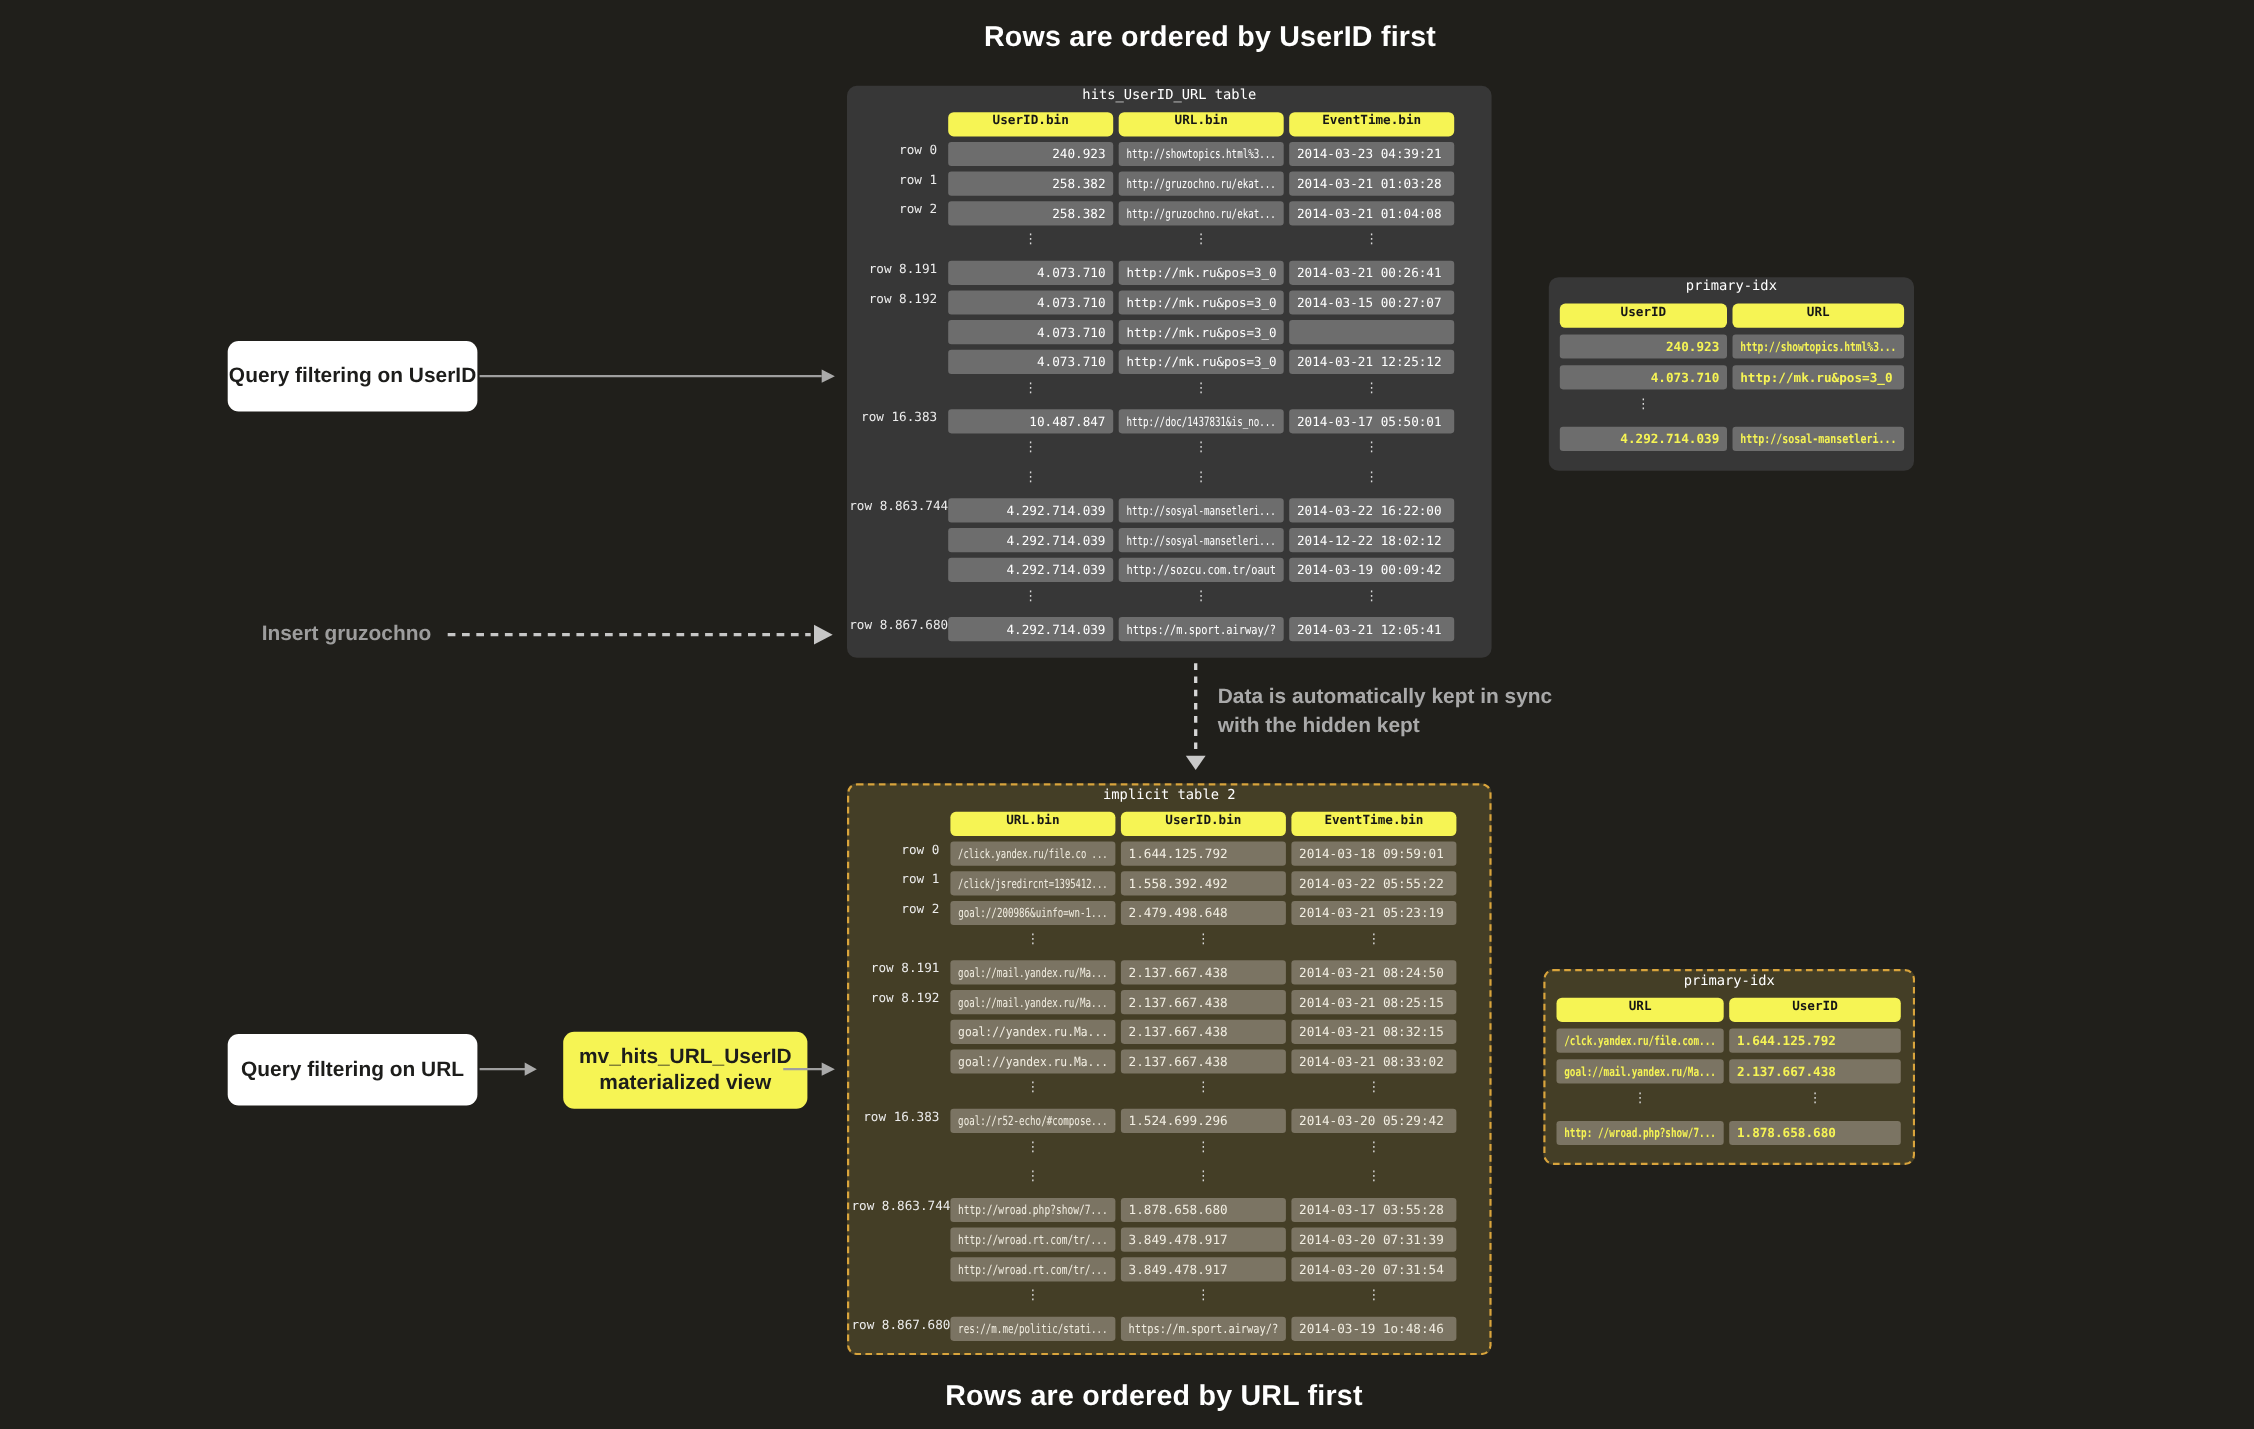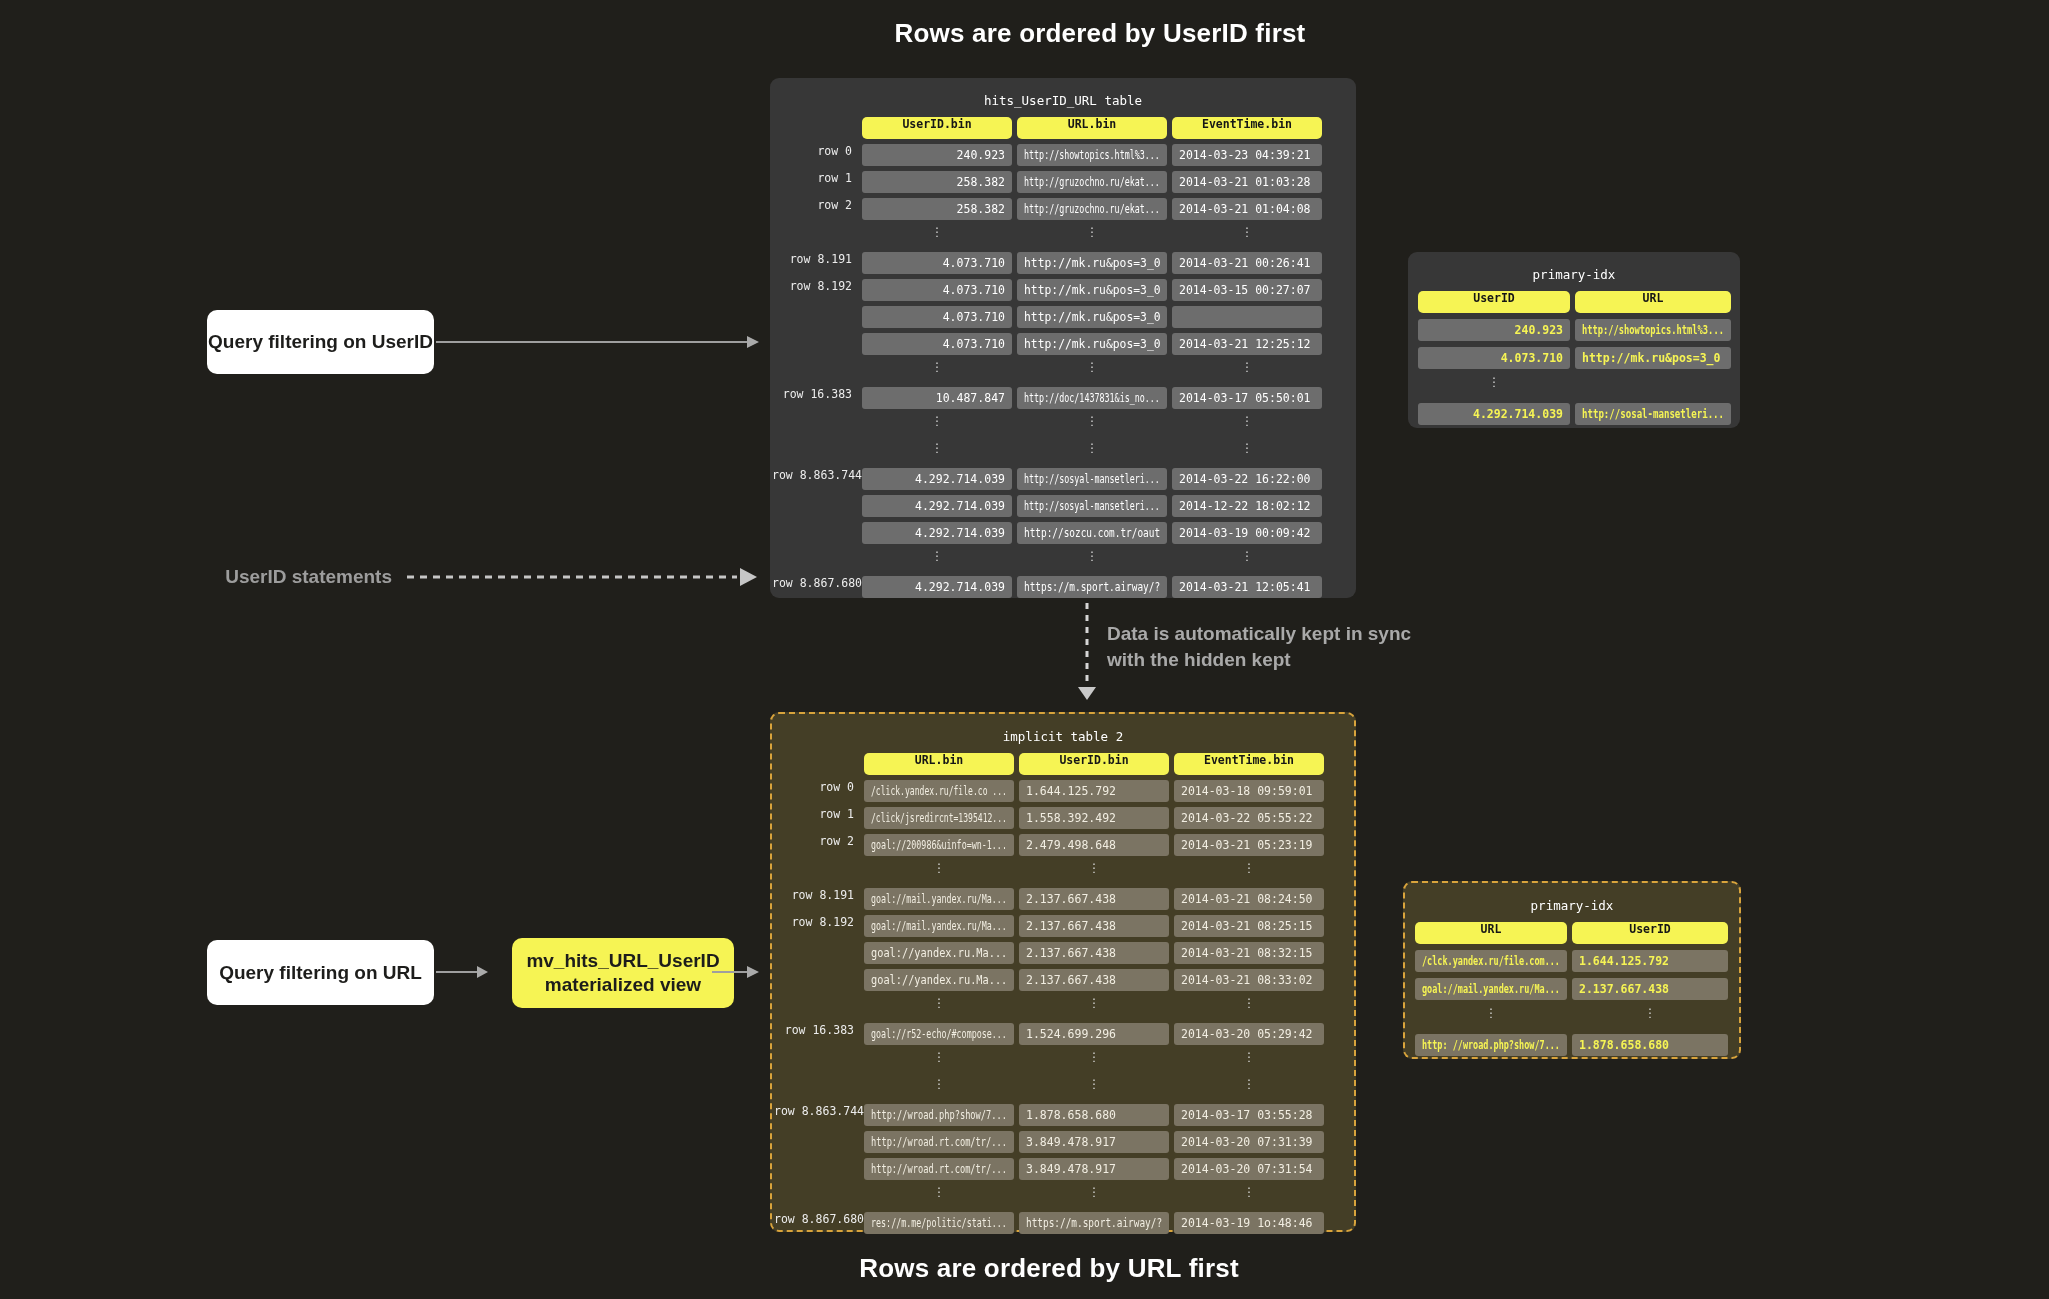--- a/index.html
+++ b/index.html
@@ -20,21 +20,21 @@
   .big-title{position:absolute;text-align:center;color:#ffffff;font-size:26px;font-weight:700;
              letter-spacing:.2px;}
   #title-top{left:600px;top:18px;width:1000px;}
   #title-bottom{left:549px;top:1253px;width:1000px;}
 
   
   .tbl{position:absolute;box-sizing:border-box;border-radius:9px;}
   .tbl.dark{background:var(--panel-dark,#373737);}
   .tbl.olive{background:var(--panel-olive,#443e26);border:2px dashed var(--dashed-border,#d9a43c);}
   .tbl-title{text-align:center;font:12.5px "DejaVu Sans Mono",monospace;color:#ffffff;
-             padding:15px 0 9px 0;white-space:nowrap;}
+             padding:0 0 9px 0;white-space:nowrap;}
   .grid{display:grid;row-gap:5px;column-gap:5px;justify-content:start;padding:0 10px 10px 2px;}
   .grid.cols-main{grid-template-columns:85px 150px 150px 150px;}
   .grid.cols-idx{grid-template-columns:152px 156px;padding:0 27px 10px 10px;row-gap:6px;}
 
   .pill{background:var(--accent-yellow,#f6f454);border-radius:5px;height:22px;line-height:22px;
         text-align:center;font:700 11.5px "DejaVu Sans Mono",monospace;color:#161616;}
   .lbl{height:22px;line-height:22px;text-align:right;color:#ededed;
        font:11.5px "DejaVu Sans Mono",monospace;padding-right:5px;white-space:nowrap;}
   .cell{height:22px;border-radius:3px;display:flex;align-items:center;padding:0 7px;overflow:hidden;}
   .dark .cell{background:var(--cell-dark,#6d6d6d);color:#ffffff;}
@@ -433,21 +433,21 @@
 
   <div id="box-query-url" class="white-box">
     <span>Query filtering on URL</span>
   </div>
 
   <div id="box-mv" class="yellow-box">
     <span>mv_hits_URL_UserID</span>
     <span>materialized view</span>
   </div>
 
-  <div id="lbl-insert" class="gray-label">UserID statements</div>
+  <div id="lbl-insert" class="gray-label">Insert gruzochno</div>
 
   <div id="sync-text" class="gray-label">
     <div>Data is automatically kept in sync</div>
     <div>with the hidden kept</div>
   </div>
 
   <svg class="arrows" width="2049" height="1299" viewBox="0 0 2049 1299">
     <g>
       <line x1="436" y1="342" x2="747" y2="342" stroke="#9f9f9f" stroke-width="2"></line>
       <path d="M747,336 L747,348 L759,342 Z" fill="#aaaaaa"></path>

